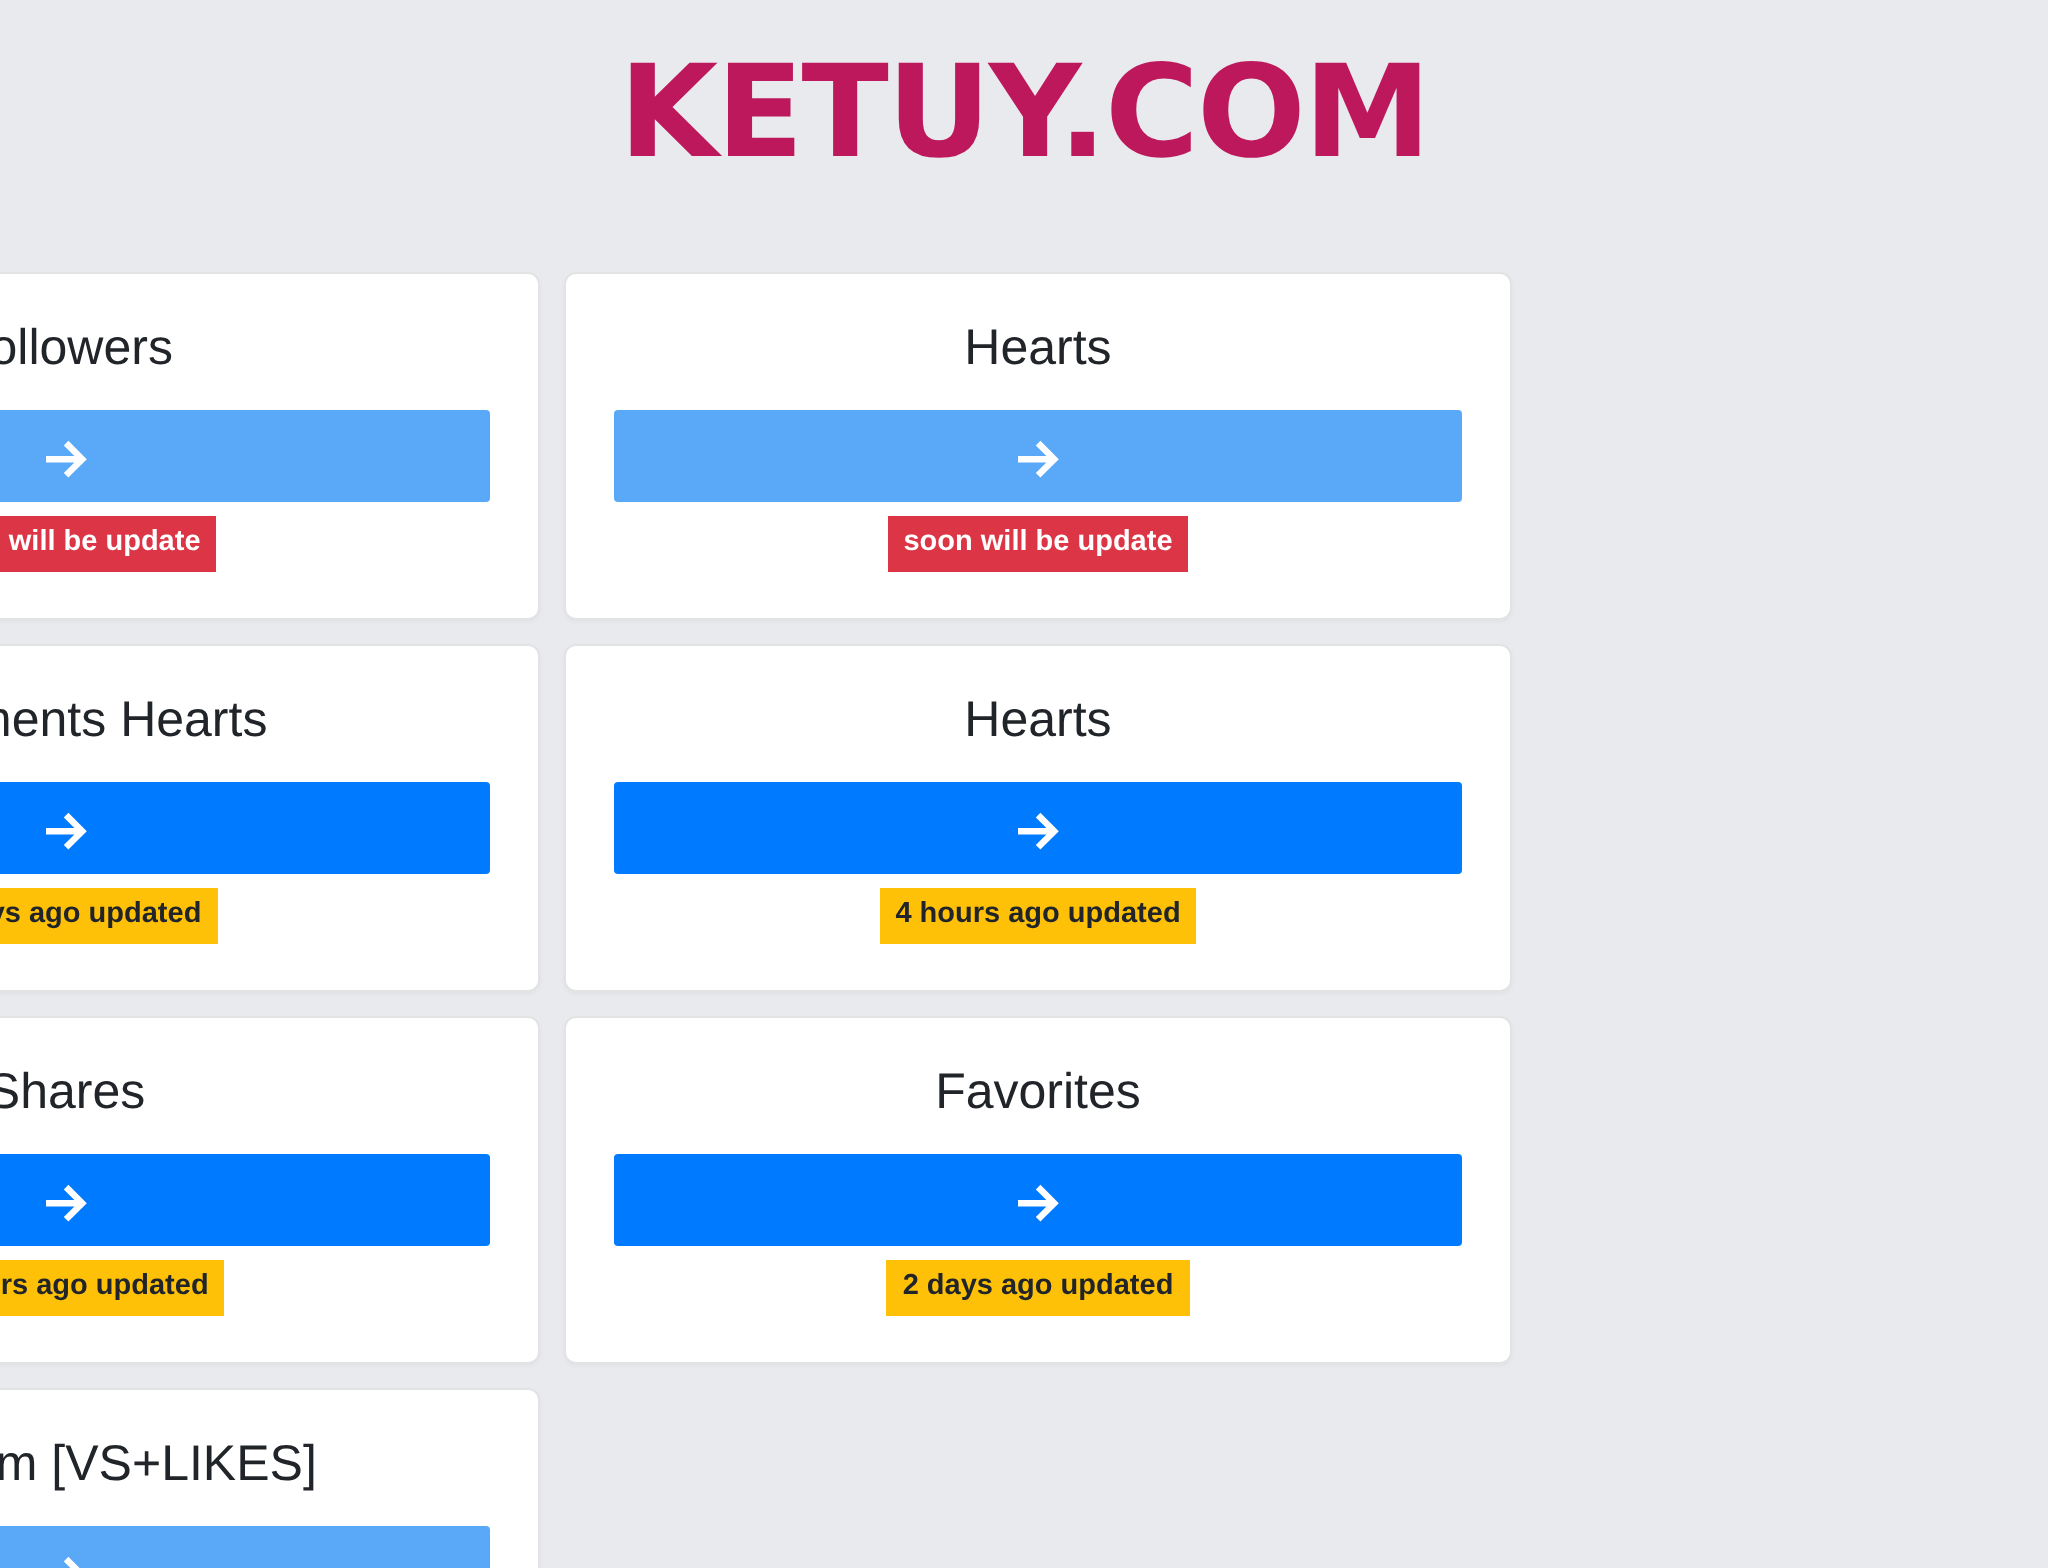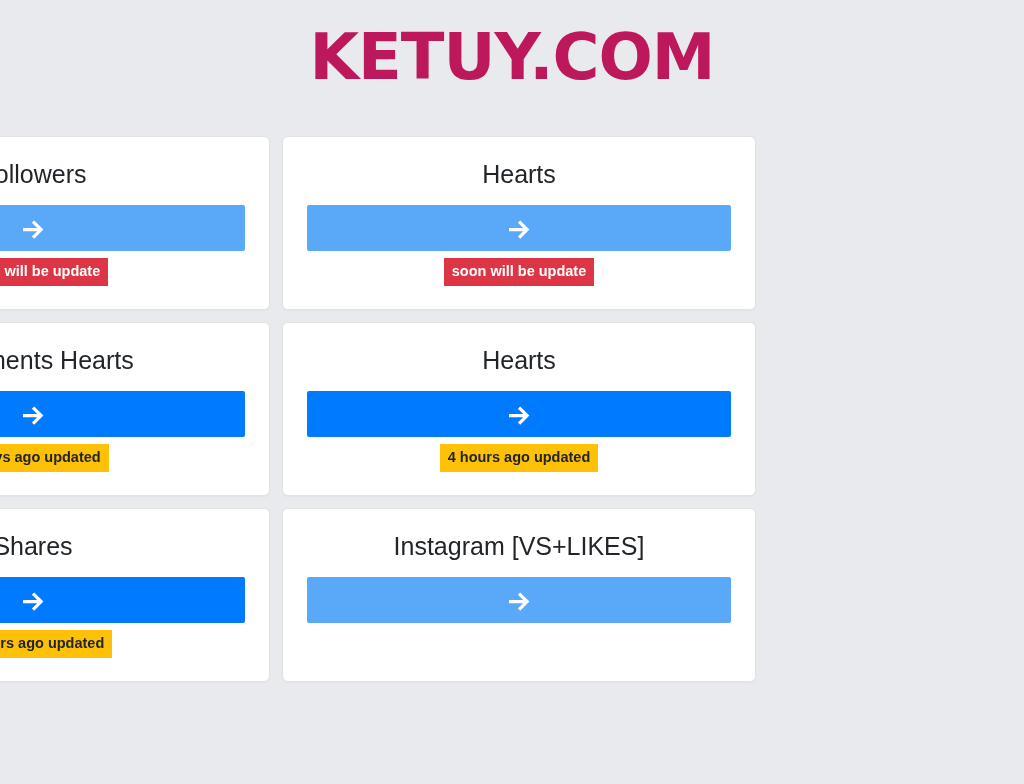--- a/index.html
+++ b/index.html
@@ -202,20 +202,33 @@
         <svg viewBox="0 0 26 26" xmlns="http://www.w3.org/2000/svg" aria-hidden="true">
           <path d="M3 13 h14.2 l-5.3 -5.3 l2.3 -2.3 l9.2 9.2 l-9.2 9.2 l-2.3 -2.3 l5.3 -5.3 H3 z" fill="#ffffff"></path>
         </svg>
       </span>
     </button>
     <div class="badge-row">
       <span class="badge badge-updated">4 hours ago updated</span>
     </div>
   </div>
         <div class="card">
+    <div class="card-title">Favorites</div>
+    <button class="card-button">
+      <span class="arrow-icon">
+        <svg viewBox="0 0 26 26" xmlns="http://www.w3.org/2000/svg" aria-hidden="true">
+          <path d="M3 13 h14.2 l-5.3 -5.3 l2.3 -2.3 l9.2 9.2 l-9.2 9.2 l-2.3 -2.3 l5.3 -5.3 H3 z" fill="#ffffff"></path>
+        </svg>
+      </span>
+    </button>
+    <div class="badge-row">
+      <span class="badge badge-updated">2 days ago updated</span>
+    </div>
+  </div>
+        <div class="card">
     <div class="card-title">Instagram [VS+LIKES]</div>
     <button class="card-button is-disabled">
       <span class="arrow-icon">
         <svg viewBox="0 0 26 26" xmlns="http://www.w3.org/2000/svg" aria-hidden="true">
           <path d="M3 13 h14.2 l-5.3 -5.3 l2.3 -2.3 l9.2 9.2 l-9.2 9.2 l-2.3 -2.3 l5.3 -5.3 H3 z" fill="#ffffff"></path>
         </svg>
       </span>
     </button>
 
   </div>

